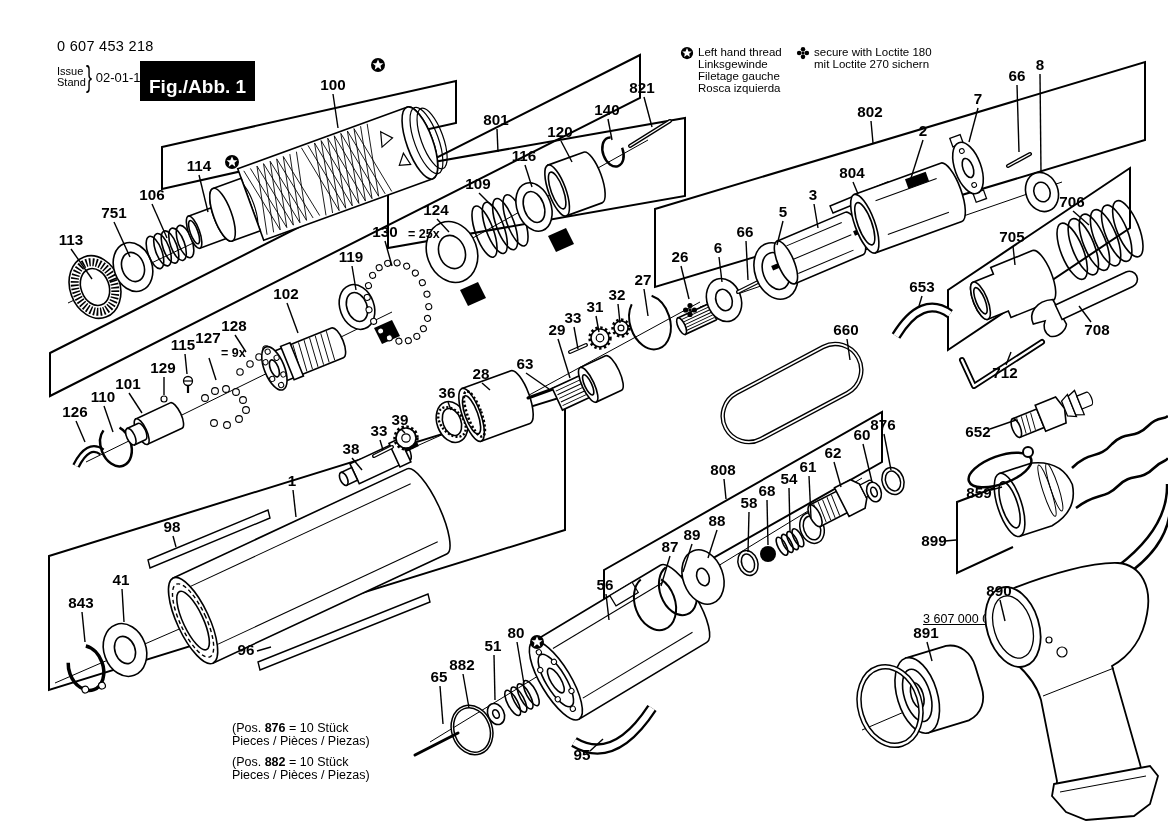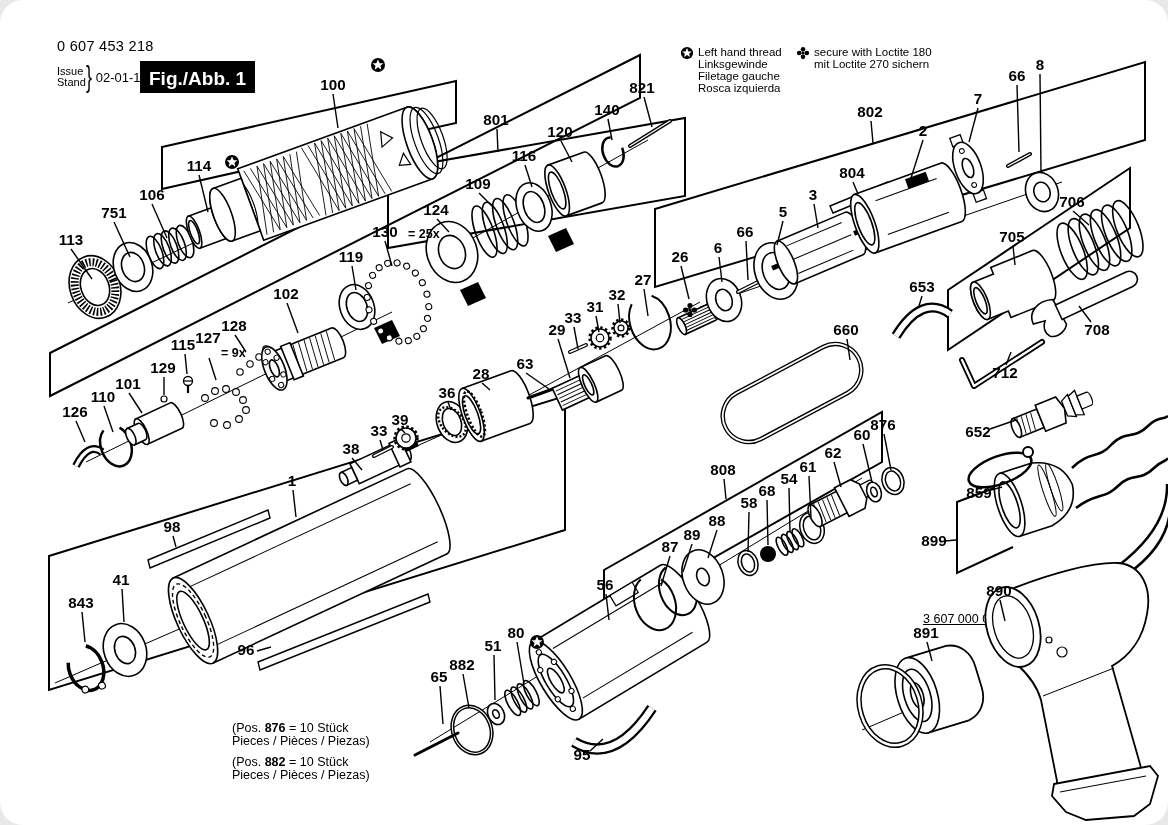--- a/index.html
+++ b/index.html
@@ -1,27 +1,27 @@
 <!DOCTYPE html>
 <html><head>
 <meta charset="utf-8">
 <title>Diagram</title>
 <style>
   html,body{margin:0;padding:0;background:#e8e8e8;}
   .page{position:relative;width:1168px;height:825px;background:#ffffff;
-        font-family:"Liberation Sans",sans-serif;color:#000;overflow:hidden;margin:0 auto;border-radius:23px;}
+        font-family:"Liberation Sans",sans-serif;color:#000;overflow:hidden;margin:0 auto;}
   .abs{position:absolute;}
   #part-number{left:57px;top:38px;font-size:14.5px;letter-spacing:.3px;}
   #issue-block{left:57px;top:60px;height:30px;}
   .issue-col{display:inline-block;vertical-align:middle;font-size:11px;line-height:11.5px;}
   .issue-brace{display:inline-block;vertical-align:middle;font-size:30px;font-weight:200;
                transform:scaleX(.6);margin:0 0 0 -2px;}
   .issue-date{display:inline-block;vertical-align:middle;font-size:13px;margin-left:2px;}
   #fig-box{left:140px;top:61px;background:#000;color:#fff;font-weight:bold;
-           font-size:19px;padding:7px 9px 3px 9px;}
+           font-size:19px;padding:15px 9px 3px 9px;}
   #modifications{left:55px;top:98px;font-size:12px;line-height:12.8px;}
   .legend{font-size:11.5px;line-height:12px;}
   #legend-lht{left:680px;top:46px;}
   #legend-loctite{left:796px;top:46px;}
   .legend-row{display:flex;align-items:flex-start;}
   .legend-icon{width:14px;height:14px;margin-right:4px;flex:none;}
   #notes{left:232px;top:722px;font-size:12.5px;line-height:13px;}
   .note{margin-bottom:8px;}
   .note b{font-weight:bold;}
   #ref-number{left:881px;top:612px;width:122px;text-align:right;font-size:12.5px;text-decoration:underline;}

